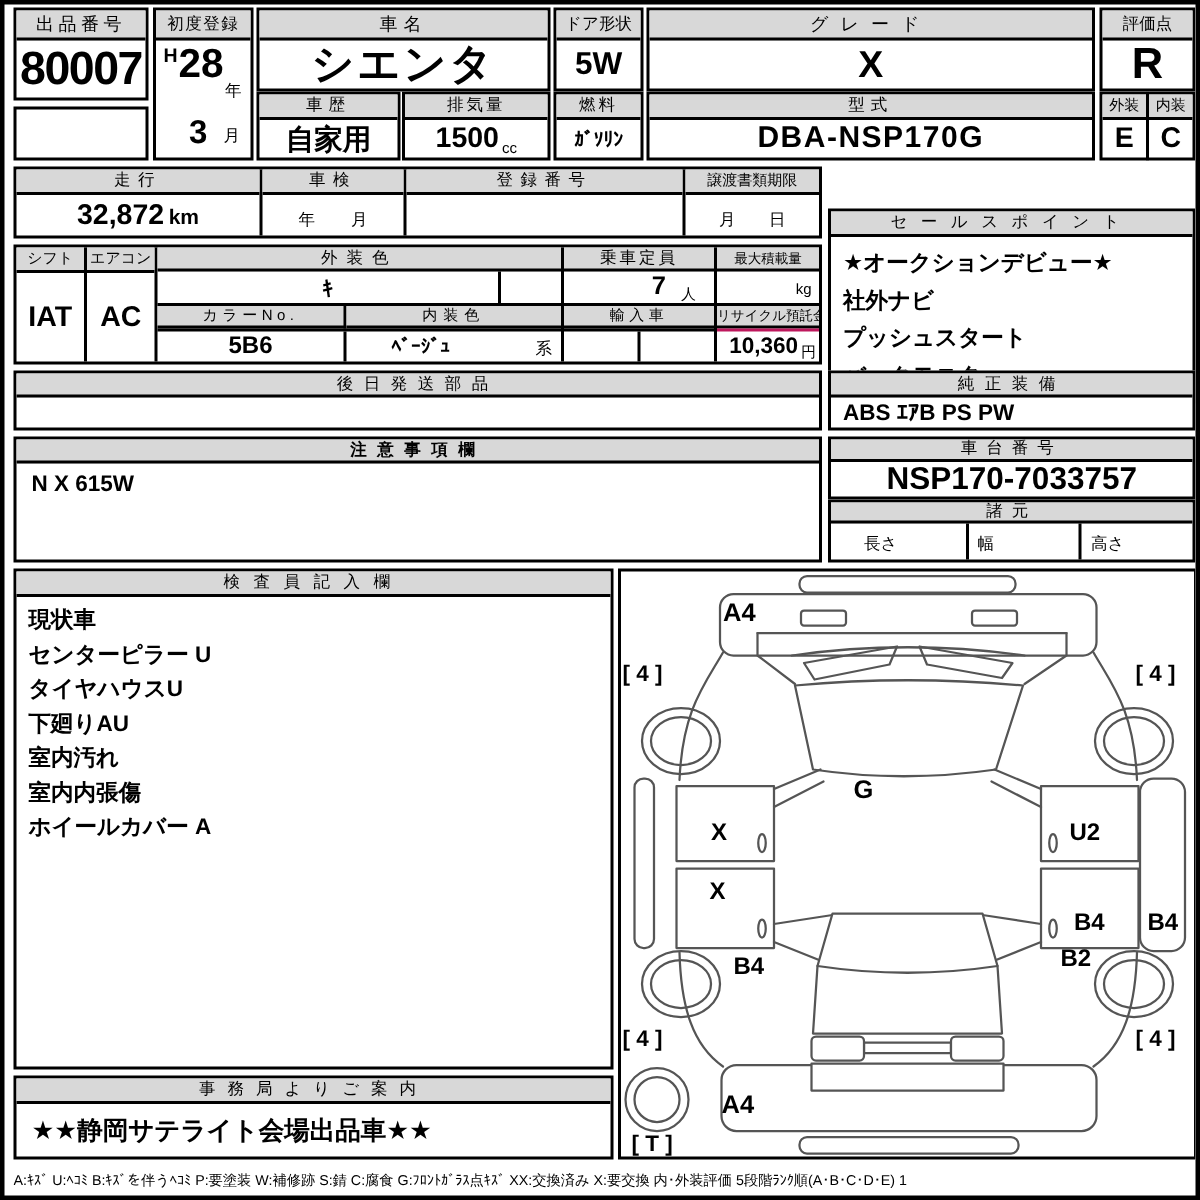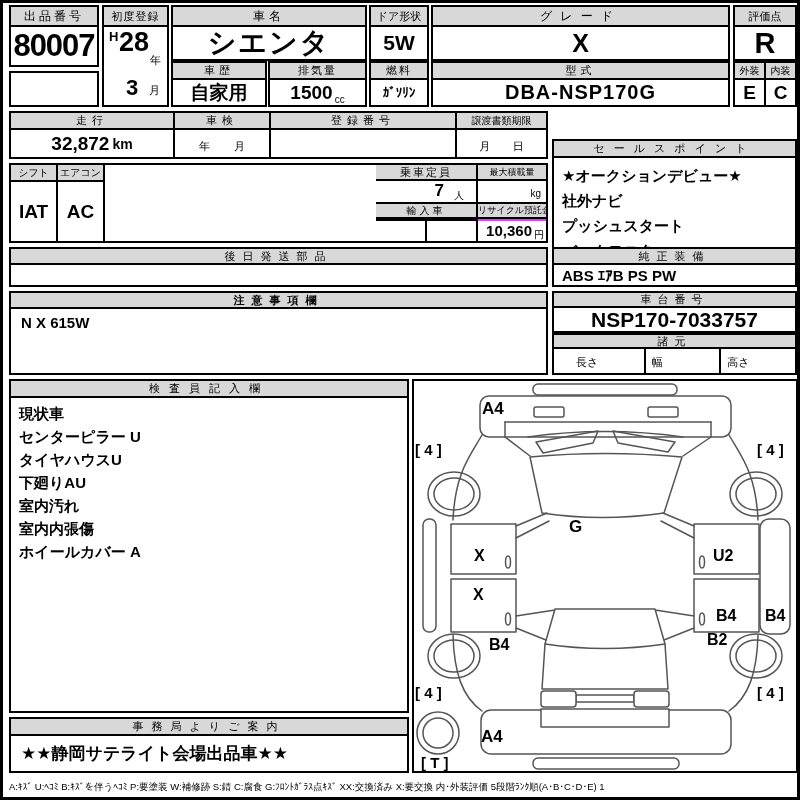--- a/index.html
+++ b/index.html
@@ -136,39 +136,57 @@
 
   <div class="box" style="left:6px;top:160px;width:539px;height:80px;">
     <div class="col b-r" style="left:0;width:47px;">
       <div class="hdr sm" style="letter-spacing:0;font-size:10px;">シフト</div>
       <div class="val" style="height:59px;font-size:19px;">IAT</div>
     </div>
     <div class="col b-r" style="left:47px;width:47px;">
       <div class="hdr sm" style="letter-spacing:0;font-size:10px;">エアコン</div>
       <div class="val" style="height:59px;font-size:19px;">AC</div>
     </div>
+    <div class="col b-r" style="left:94px;width:271px;">
+      <div class="hdr sm" style="height:16px;letter-spacing:6px;">外装色</div>
+      <div style="position:relative;height:23px;border-bottom:2px solid #000;">
+        <div class="val" style="position:absolute;left:0;width:227px;height:21px;font-size:14px;">ｷ</div>
+        <div class="b-l" style="position:absolute;left:227px;right:0;height:21px;"></div>
+      </div>
+      <div style="position:relative;height:15px;">
+        <div class="hdr sm" style="position:absolute;left:0;width:126px;height:15px;line-height:13px;font-size:10px;letter-spacing:3px;border-right:2px solid #000;">カラーNo.</div>
+        <div class="hdr sm" style="position:absolute;left:126px;right:0;height:15px;line-height:13px;font-size:10px;letter-spacing:4px;">内装色</div>
+      </div>
+      <div style="position:relative;height:22px;border-top:2px solid #000;">
+        <div class="val b-r" style="position:absolute;left:0;width:126px;height:20px;font-size:16px;">5B6</div>
+        <div style="position:absolute;left:126px;right:0;height:20px;">
+          <span style="position:absolute;left:30px;top:2px;font-weight:bold;font-size:13px;">ﾍﾞｰｼﾞｭ</span>
+          <span style="position:absolute;right:6px;top:4px;font-size:11px;">系</span>
+        </div>
+      </div>
+    </div>
     <div class="col b-r" style="left:365px;width:102px;">
       <div class="hdr sm" style="height:16px;letter-spacing:2px;">乗車定員</div>
       <div style="position:relative;height:23px;border-bottom:2px solid #000;">
         <span style="position:absolute;right:32px;top:0px;font-weight:bold;font-size:17px;">7</span>
         <span style="position:absolute;right:12px;top:8px;font-size:10px;">人</span>
       </div>
       <div class="hdr sm" style="height:15px;line-height:13px;font-size:10px;letter-spacing:3px;">輸入車</div>
       <div style="position:relative;height:22px;border-top:2px solid #000;">
         <div class="b-r" style="position:absolute;left:0;width:51px;height:20px;"></div>
         <div style="position:absolute;left:51px;right:0;height:20px;"></div>
       </div>
     </div>
     <div class="col" style="left:467px;width:68px;">
       <div class="hdr sm" style="height:16px;line-height:14px;letter-spacing:0;font-size:9px;">最大積載量</div>
       <div style="position:relative;height:23px;border-bottom:2px solid #000;">
         <span style="position:absolute;right:5px;top:7px;font-size:10px;">kg</span>
       </div>
       <div class="hdr sm" style="height:15px;line-height:13px;letter-spacing:0;font-size:9px;">リサイクル預託金</div>
-      <div style="position:relative;height:22px;border-top:2px solid #d946ef;padding-left:28px;">
+      <div style="position:relative;height:22px;border-top:2px solid #be185d;padding-left:28px;">
         <span style="position:absolute;right:14px;top:1px;font-weight:bold;font-size:15px;">10,360</span>
         <span style="position:absolute;right:2px;top:7px;font-size:10px;">円</span>
       </div>
     </div>
   </div>
 
   <div class="box" style="left:6px;top:244px;width:539px;height:40px;">
     <div class="hdr sm" style="height:16px;letter-spacing:7px;">後日発送部品</div>
   </div>
   <div class="box" style="left:549px;top:244px;width:245px;height:40px;">

